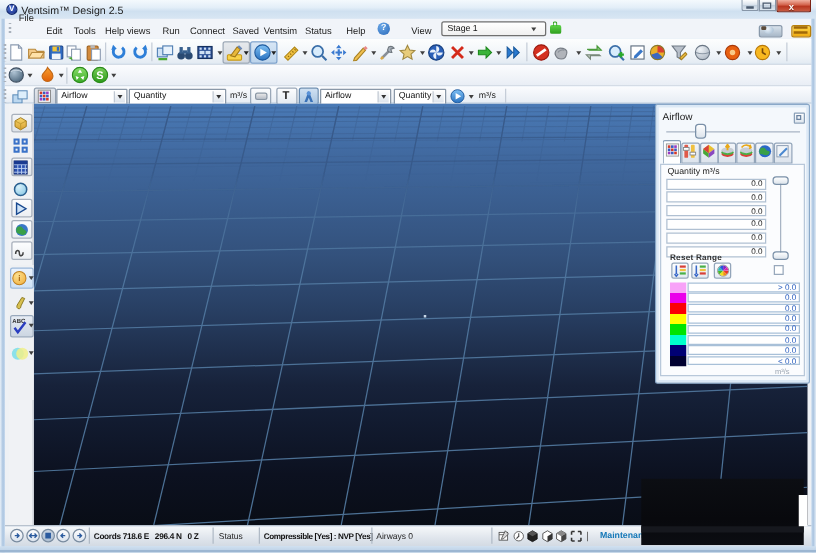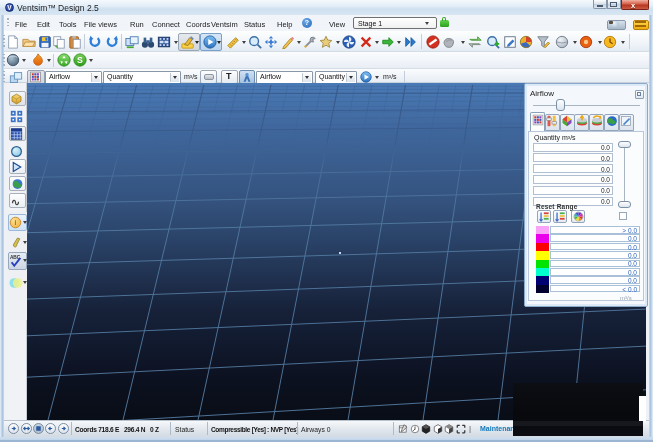--- a/index.html
+++ b/index.html
@@ -21,27 +21,27 @@
 <div class="abs" style="left:597px;top:4.5px;width:6px;height:2px;background:#4a5a6e"></div>
 <div class="abs" style="left:607px;top:0;width:14px;height:9px;background:linear-gradient(#fdfdfd,#d9e2ec 50%,#c2cfdd 51%,#dde6ef);border:1px solid #8796a8;border-top:none"></div>
 <div class="abs" style="left:610px;top:2px;width:7px;height:4.5px;border:1px solid #4a5a6e"></div>
 <div class="abs" style="left:621px;top:0;width:28px;height:10px;background:linear-gradient(#f0b0a0 0%,#d2614a 45%,#b8351f 55%,#c85b42 100%);border:1px solid #7c2315;border-top:none;border-radius:0 0 2px 2px"></div>
 <div class="abs" style="left:631px;top:1px;font-size:7.5px;color:#fff;font-weight:bold;text-shadow:0 1px 1px #601808">x</div>
 
 <div class="abs" style="left:4px;top:15px;width:645px;height:16px;background:#f1f4f9"></div>
 <div class="abs" style="left:0;top:15px;width:4px;height:427px;background:linear-gradient(90deg,#e8f0f8,#aac4e0 60%,#c8daee)"></div>
 <div class="abs" style="left:649px;top:15px;width:4px;height:427px;background:linear-gradient(90deg,#c8daee,#aac4e0 40%,#e8f0f8)"></div>
 <div class="abs" style="left:7px;top:18px;width:2px;height:10px;background:repeating-linear-gradient(#aab2bc 0,#aab2bc 1.5px,transparent 1.5px,transparent 3.5px)"></div>
-<div class="abs" style="top:20px;left:15px;font-size:7.5px;color:#222">File</div>
+<div class="abs" style="top:10px;left:15px;font-size:7.5px;color:#222">File</div>
 <div class="abs" style="top:20px;left:37px;font-size:7.5px;color:#222">Edit</div>
 <div class="abs" style="top:20px;left:59px;font-size:7.5px;color:#222">Tools</div>
-<div class="abs" style="top:20px;left:84px;font-size:7.5px;color:#222">File views</div>
+<div class="abs" style="top:20px;left:84px;font-size:7.5px;color:#222">Help views</div>
 <div class="abs" style="top:20px;left:130px;font-size:7.5px;color:#222">Run</div>
 <div class="abs" style="top:20px;left:152px;font-size:7.5px;color:#222">Connect</div>
-<div class="abs" style="top:20px;left:186px;font-size:7.5px;color:#222">Coords</div>
+<div class="abs" style="top:20px;left:186px;font-size:7.5px;color:#222">Saved</div>
 <div class="abs" style="top:20px;left:211px;font-size:7.5px;color:#222">Ventsim</div>
 <div class="abs" style="top:20px;left:244px;font-size:7.5px;color:#222">Status</div>
 <div class="abs" style="top:20px;left:277px;font-size:7.5px;color:#222">Help</div>
 <div class="abs" style="left:302px;top:18px;width:10px;height:10px;border-radius:50%;background:radial-gradient(circle at 35% 30%,#6aa8e8,#2a68b8);color:#fff;font-size:7px;font-weight:bold;text-align:center;line-height:10px">?</div>
 <div class="abs" style="top:20px;left:329px;font-size:7.5px;color:#222">View</div>
 <div class="abs" style="left:353px;top:17px;width:84px;height:12px;background:linear-gradient(#fff,#f0f0f0);border:1px solid #707070;border-radius:2px"></div>
 <div class="abs" style="left:358px;top:19.5px;font-size:7px;color:#111">Stage 1</div>
 <div class="dd" style="left:425px;top:21.5px"></div>
 
 <div class="abs" style="left:440px;top:20px;width:9px;height:7px;background:linear-gradient(#5fd44a,#2e9e1e);border-radius:1.5px"></div>

